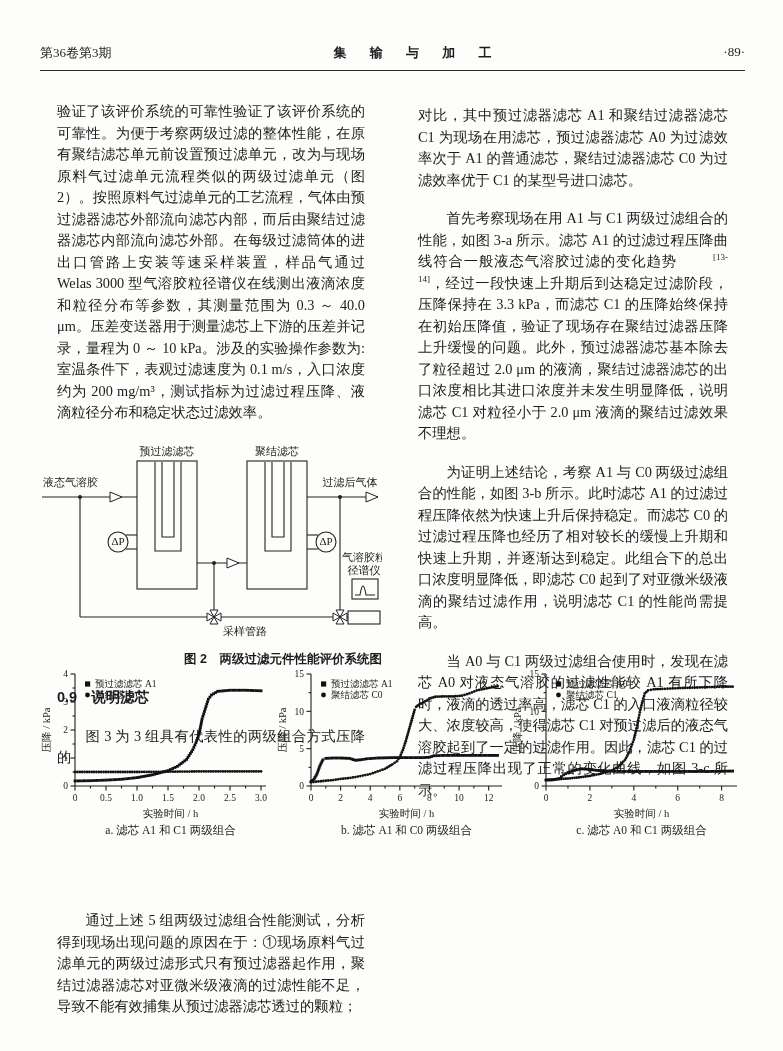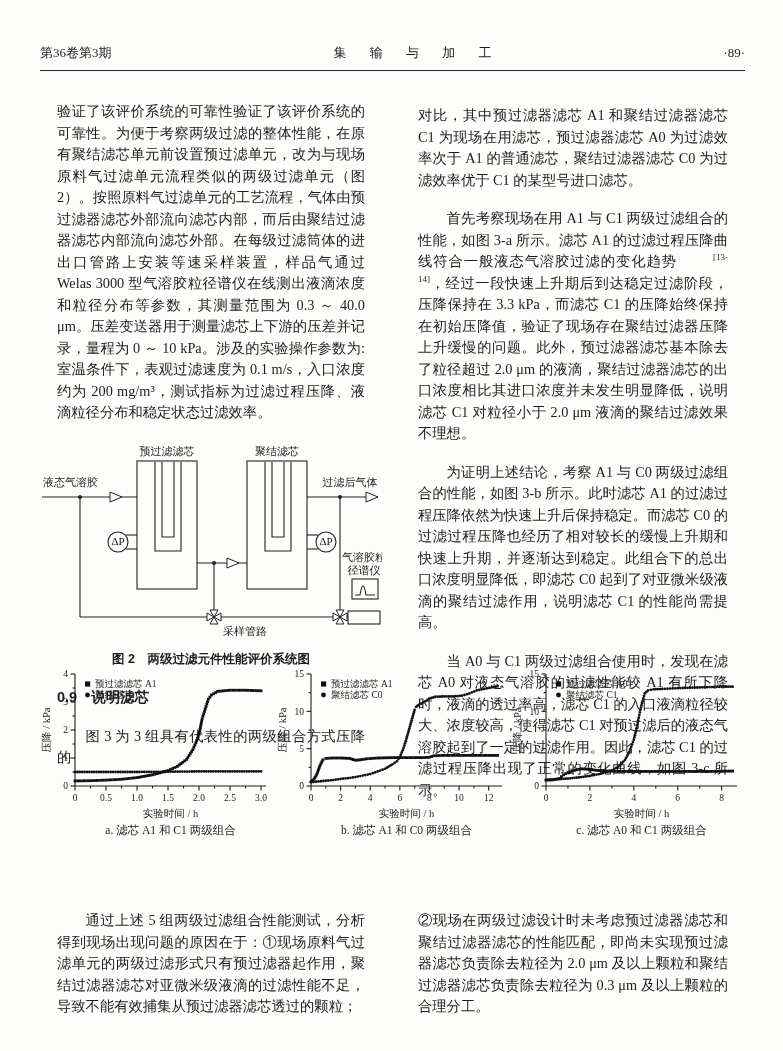--- a/index.html
+++ b/index.html
@@ -1,32 +1,32 @@
 <!DOCTYPE html>
 <html><head>
 <meta charset="utf-8">
 <style>
   html,body{margin:0;padding:0;background:#9a9a9a;}
   .page{position:relative;width:783px;height:1051px;background:#fdfdfb;color:#1c1c1c;
         font-family:"Liberation Serif","DejaVu Serif",serif;overflow:hidden;}
   .header{position:absolute;left:40px;right:38px;top:44px;display:flex;
-          justify-content:space-between;align-items:center;font-size:13px;}
-  .header .center{letter-spacing:10px;font-weight:400;}
+          justify-content:space-between;align-items:flex-start;font-size:13px;}
+  .header .center{letter-spacing:10px;font-weight:700;}
   .rule{position:absolute;left:40px;right:38px;top:70px;border-top:1.6px solid #2a2a2a;}
   .col{position:absolute;font-size:14.3px;line-height:21.5px;text-align:justify;}
   .col p{margin:17px;}
   .col p.indent{text-indent:2em;}
   #left-col{left:40px;top:84px;width:342px;}
   #right-col{left:401px;top:88px;width:344px;}
   #bottom-left{left:40px;top:893px;width:342px;}
   #bottom-right{left:401px;top:893px;width:344px;}
   sup.ref{font-size:9px;line-height:0;padding-left:36px;}
   .fig2{margin-top:0;}
   .fig2 svg{display:block;margin:0 auto;}
-  .fig-caption{text-align:center;font-family:"Liberation Sans","DejaVu Sans",sans-serif;
+  .fig-caption{text-align:right;font-family:"Liberation Sans","DejaVu Sans",sans-serif;
                font-weight:bold;font-size:12.5px;margin-top:3px;}
   .section-head{font-family:"Liberation Sans","DejaVu Sans",sans-serif;font-weight:bold;
                 font-size:14.5px;margin:12px 0 7px 0;text-align:left;text-indent:0;}
   .section-head .num{margin-right:14px;}
   #figure3{position:absolute;left:39px;top:668px;width:706px;}
   .charts-row{display:flex;justify-content:space-between;}
   .chart{width:235px;height:172px;}
   svg text{fill:#1c1c1c;}
   .diagram text{font-size:11px;}
 </style>
@@ -809,17 +809,14 @@
               <circle cx="220.4137931034483" cy="18.693333333333328" r="1.4"></circle>
               <circle cx="222.60919540229887" cy="18.693333333333328" r="1.4"></circle>
             </g>
           </svg></div>
     </div>
   </div>
 
   <div class="col" id="bottom-left">
     <p class="indent">通过上述 5 组两级过滤组合性能测试，分析得到现场出现问题的原因在于：①现场原料气过滤单元的两级过滤形式只有预过滤器起作用，聚结过滤器滤芯对亚微米级液滴的过滤性能不足，导致不能有效捕集从预过滤器滤芯透过的颗粒；</p>
   </div>
-  <div class="col" id="bottom-right">
-    <p>②现场在两级过滤设计时未考虑预过滤器滤芯和聚结过滤器滤芯的性能匹配，即尚未实现预过滤器滤芯负责除去粒径为 2.0 μm 及以上颗粒和聚结过滤器滤芯负责除去粒径为 0.3 μm 及以上颗粒的合理分工。</p>
-  </div>
 
 </div>
 
 </body></html>

